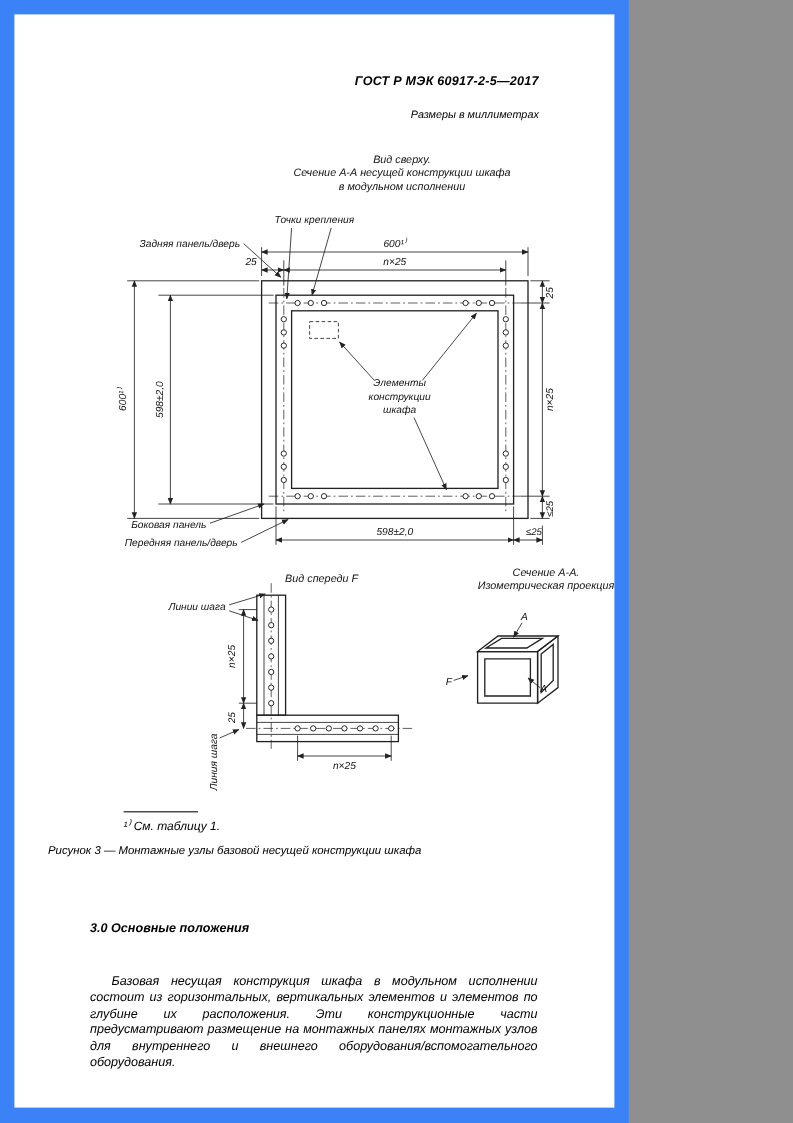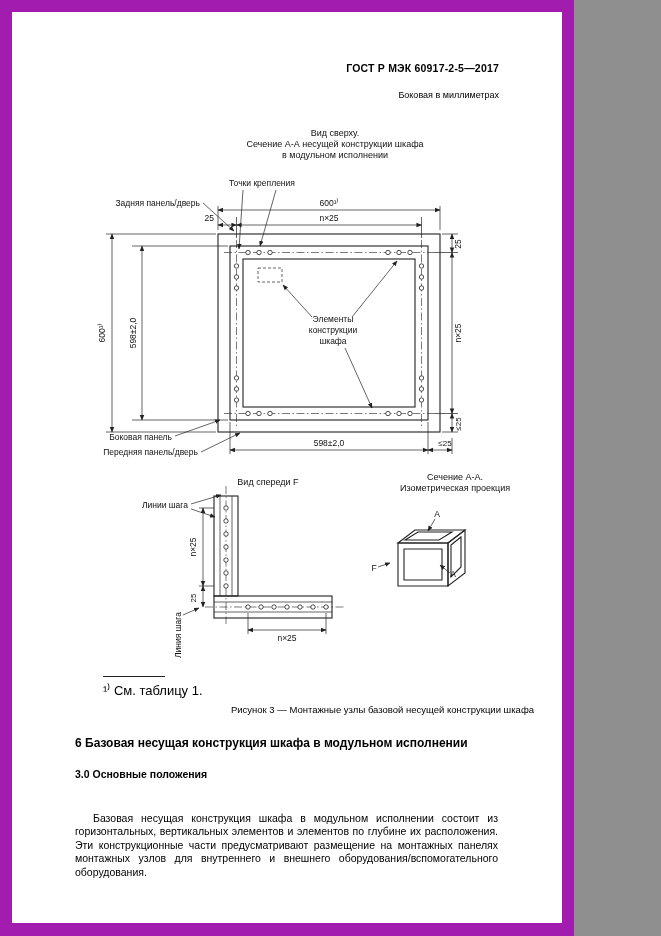--- a/index.html
+++ b/index.html
@@ -1,24 +1,24 @@
 <!DOCTYPE html>
 <html><head>
 <meta charset="utf-8">
 <style>
   html,body{margin:0;padding:0;background:#8f8f8f;}
-  .screen{position:relative;width:574px;height:936px;background:#a21caf;
-          font-family:"Liberation Sans",sans-serif;color:#000;overflow:hidden;}
+  .screen{position:relative;width:524px;height:936px;background:#3b82f6;
+          font-family:"Liberation Sans",sans-serif;color:#000;overflow:hidden;font-style:italic;}
   .page{position:absolute;left:12px;top:12px;right:12px;bottom:13px;background:#fff;}
   .doc-code{position:absolute;top:62px;right:75px;font-size:10.5px;font-weight:bold;letter-spacing:.2px;}
   .dims-note{position:absolute;top:90px;right:75px;font-size:9px;}
   svg.fig{position:absolute;left:0;top:118px;}
   .fn-rule{position:absolute;left:103px;top:676px;width:62px;border-top:1px solid #222;}
-  .fn-text{position:absolute;left:103px;top:681px;font-size:13px;}
-  .caption{position:absolute;left:40px;right:40px;top:704px;text-align:right;font-size:9.5px;}
+  .fn-text{position:absolute;left:103px;top:681px;font-size:10px;}
+  .caption{position:absolute;left:40px;right:40px;top:704px;text-align:left;font-size:9.5px;}
   .h6{position:absolute;left:75px;top:736px;font-size:12px;font-weight:bold;}
   .h61{position:absolute;left:75px;top:768px;font-size:10.5px;font-weight:bold;}
   .para{position:absolute;left:75px;right:76px;top:812px;font-size:10.5px;line-height:13.4px;
         text-align:justify;text-indent:18px;}
   .pagenum{position:absolute;left:576px;top:847px;font-size:10.5px;}
 
   
   .ol{fill:none;stroke:#222;stroke-width:1.1;}
   .dl{fill:none;stroke:#222;stroke-width:0.7;}
   .cl{fill:none;stroke:#222;stroke-width:0.6;stroke-dasharray:8 2.5 1.5 2.5;}
@@ -29,21 +29,21 @@
   .sm{font-size:8px;}
   .ttl{font-size:9px;}
 </style>
 </head>
 <body>
 
 <div class="screen">
   <div class="page"></div>
 
   <div class="doc-code">ГОСТ Р МЭК 60917-2-5—2017</div>
-  <div class="dims-note">Боковая в миллиметрах</div>
+  <div class="dims-note">Размеры в миллиметрах</div>
 
   <svg class="fig" width="661" height="562" viewBox="0 0 661 562">
     <defs>
       <marker id="arr" viewBox="0 0 10 10" refX="9" refY="5" markerWidth="8" markerHeight="8" orient="auto-start-reverse">
         <path d="M0,1 L10,5 L0,9 z" fill="#222"></path>
       </marker>
     </defs>
 
     <g>
       <text class="ttl" x="335" y="18" text-anchor="middle">Вид сверху.</text>
@@ -234,17 +234,16 @@
         <text class="lbl" x="374" y="453" text-anchor="middle">F</text>
         <path class="dl" d="M378,449 L390,445" marker-end="url(#arr)" stroke-width="1.4"></path>
       </g>
     </g>
   </svg>
 
   <div class="fn-rule"></div>
   <div class="fn-text">¹⁾ См. таблицу 1.</div>
   <div class="caption">Рисунок 3 — Монтажные узлы базовой несущей конструкции шкафа</div>
 
-  <div class="h6">6 Базовая несущая конструкция шкафа в модульном исполнении</div>
   <div class="h61">3.0 Основные положения</div>
   <div class="para">Базовая несущая конструкция шкафа в модульном исполнении состоит из горизонтальных, вертикальных элементов и элементов по глубине их расположения. Эти конструкционные части предусматривают размещение на монтажных панелях монтажных узлов для внутреннего и внешнего оборудования/вспомогательного оборудования.</div>
   <div class="pagenum">5</div>
 </div>
 
 </body></html>

